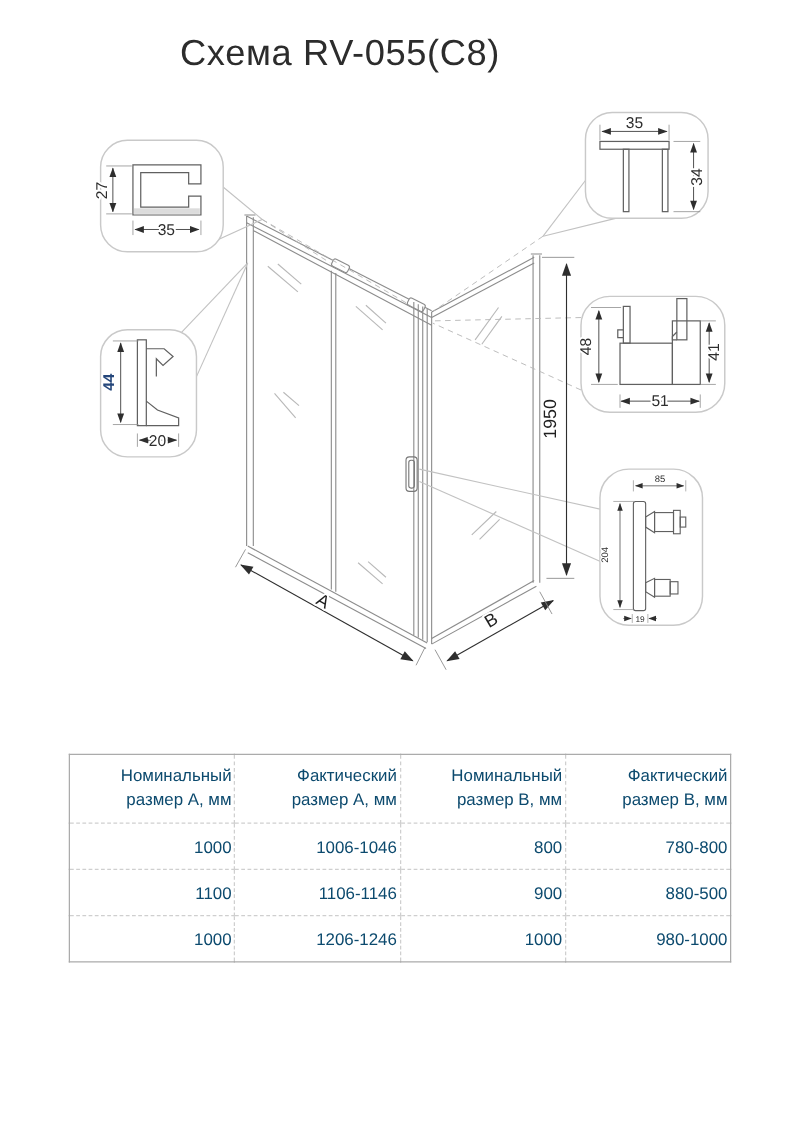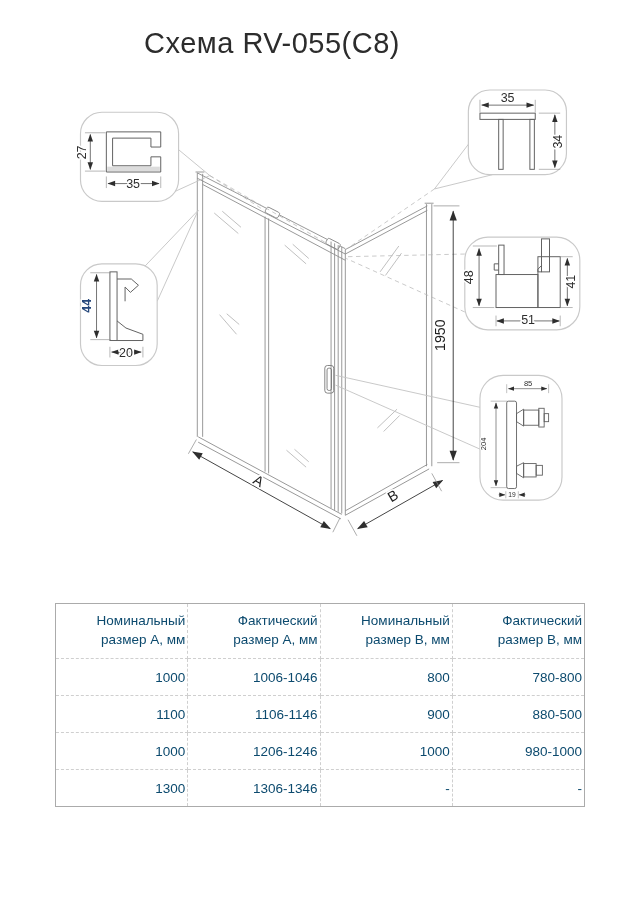--- a/index.html
+++ b/index.html
@@ -307,20 +307,14 @@
       <td>1106-1146</td>
       <td>900</td>
       <td>880-500</td>
     </tr>
     <tr>
       <td>1000</td>
       <td>1206-1246</td>
       <td>1000</td>
       <td>980-1000</td>
     </tr>
-    <tr>
-      <td>1300</td>
-      <td>1306-1346</td>
-      <td>-</td>
-      <td>-</td>
-    </tr>
   </tbody>
 </table>
 
 </body></html>

